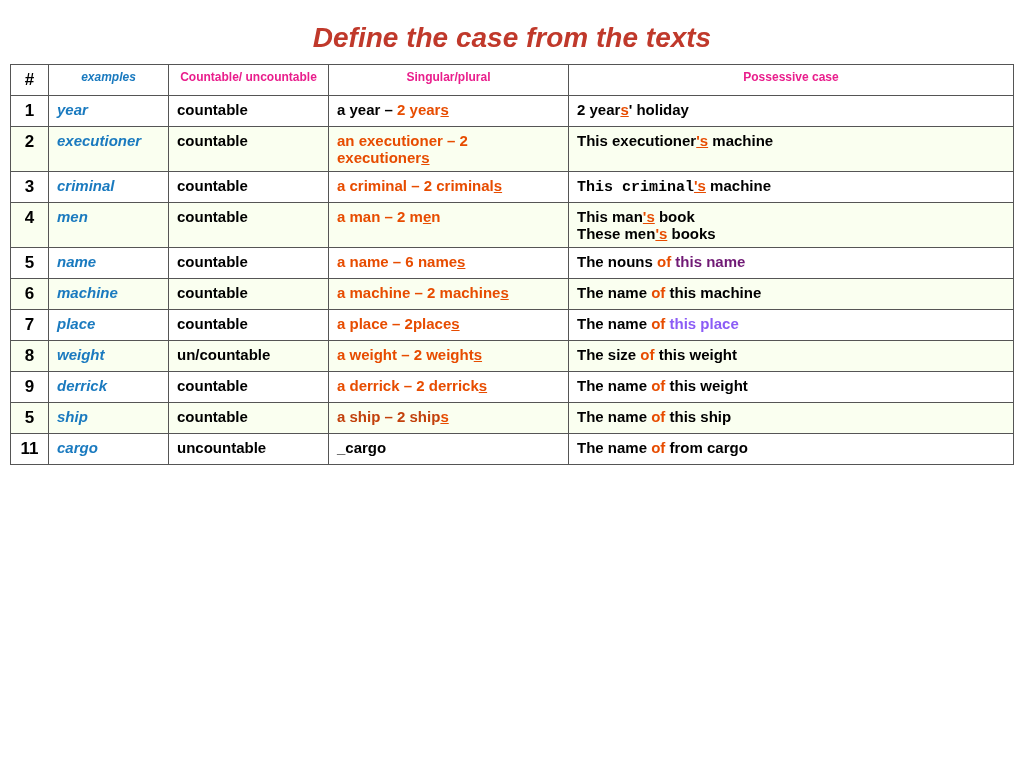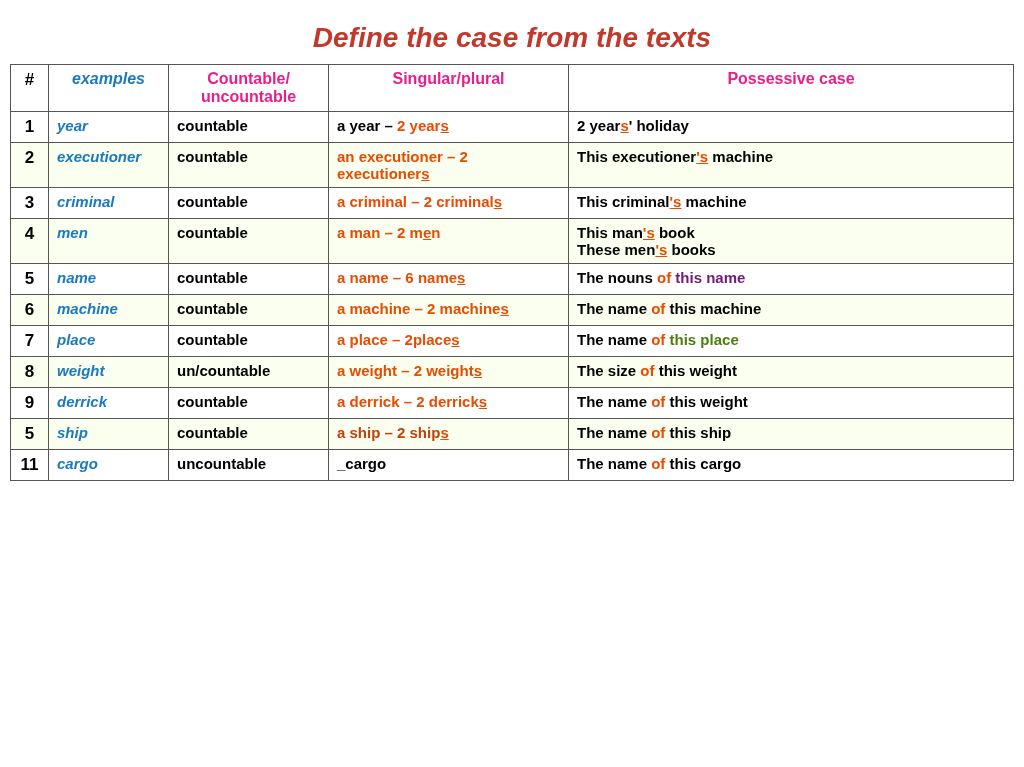--- a/index.html
+++ b/index.html
@@ -24,21 +24,21 @@
       font-size: 15px;
     }
     th, td {
       border: 1.5px solid #555;
       padding: 5px 8px;
       vertical-align: top;
     }
     thead th {
       color: #e91e8c;
       font-weight: bold;
-      font-size: 16px;
+      font-size: 12px;
       background: #fff;
     }
     tbody td {
       color: #000;
       font-weight: bold;
     }
     .num-col { width: 38px; text-align: center; color: #000; font-weight: bold; font-size: 17px; }
     .ex-col { width: 120px; color: #1a7abf; font-weight: bold; font-style: italic; }
     .count-col { width: 160px; }
     .sp-col { width: 240px; }
@@ -75,21 +75,21 @@
         <td class="ex-col" style="color: rgb(26, 122, 191); font-weight: bold; font-style: italic;">executioner</td>
         <td class="count-col" style="font-weight: bold;">countable</td>
         <td class="sp-col"><span style="color: rgb(231, 76, 0); font-weight: bold;">an executioner </span><span style="color: rgb(231, 76, 0); font-weight: bold;">– 2 executioner</span><span style="color: rgb(231, 76, 0); font-weight: bold; text-decoration: underline;">s</span></td>
         <td class="poss-col"><span style="color: rgb(0, 0, 0); font-weight: bold;">This executioner</span><span style="color: rgb(231, 76, 0); font-weight: bold; text-decoration: underline;">'s</span><span style="color: rgb(0, 0, 0); font-weight: bold;"> machine</span></td>
       </tr>
       <tr style="background: rgb(255, 255, 255);">
         <td class="num-col" style="font-weight: bold; font-size: 17px;">3</td>
         <td class="ex-col" style="color: rgb(26, 122, 191); font-weight: bold; font-style: italic;">criminal</td>
         <td class="count-col" style="font-weight: bold;">countable</td>
         <td class="sp-col"><span style="color: rgb(231, 76, 0); font-weight: bold;">a criminal – 2 criminal</span><span style="color: rgb(231, 76, 0); font-weight: bold; text-decoration: underline;">s</span></td>
-        <td class="poss-col"><span style="color: rgb(0, 0, 0); font-weight: bold;">This criminal</span><span style="color: rgb(231, 76, 0); font-weight: bold; text-decoration: underline;">'s</span><span style="color: rgb(0, 0, 0); font-weight: bold;"> machine</span></td>
+        <td class="poss-col"><span style="color: rgb(0, 0, 0); font-weight: bold; font-family: Liberation Mono, monospace;">This criminal</span><span style="color: rgb(231, 76, 0); font-weight: bold; text-decoration: underline;">'s</span><span style="color: rgb(0, 0, 0); font-weight: bold;"> machine</span></td>
       </tr>
       <tr style="background: rgb(250, 255, 240);">
         <td class="num-col" style="font-weight: bold; font-size: 17px;">4</td>
         <td class="ex-col" style="color: rgb(26, 122, 191); font-weight: bold; font-style: italic;">men</td>
         <td class="count-col" style="font-weight: bold;">countable</td>
         <td class="sp-col"><span style="color: rgb(231, 76, 0); font-weight: bold;">a man – 2 m</span><span style="color: rgb(231, 76, 0); font-weight: bold; text-decoration: underline;">e</span><span style="color: rgb(231, 76, 0); font-weight: bold;">n</span></td>
         <td class="poss-col"><span style="color: rgb(0, 0, 0); font-weight: bold;">This man</span><span style="color: rgb(231, 76, 0); font-weight: bold; text-decoration: underline;">'s</span><span style="color: rgb(0, 0, 0); font-weight: bold;"> book</span><span style="color: rgb(0, 0, 0); font-weight: bold;"><br>These men</span><span style="color: rgb(231, 76, 0); font-weight: bold; text-decoration: underline;">'s</span><span style="color: rgb(0, 0, 0); font-weight: bold;"> books</span></td>
       </tr>
       <tr style="background: rgb(255, 255, 255);">
         <td class="num-col" style="font-weight: bold; font-size: 17px;">5</td>
@@ -103,21 +103,21 @@
         <td class="ex-col" style="color: rgb(26, 122, 191); font-weight: bold; font-style: italic;">machine</td>
         <td class="count-col" style="font-weight: bold;">countable</td>
         <td class="sp-col"><span style="color: rgb(231, 76, 0); font-weight: bold;">a machine – 2 machine</span><span style="color: rgb(231, 76, 0); font-weight: bold; text-decoration: underline;">s</span></td>
         <td class="poss-col"><span style="color: rgb(0, 0, 0); font-weight: bold;">The name </span><span style="color: rgb(231, 76, 0); font-weight: bold;">of</span><span style="color: rgb(0, 0, 0); font-weight: bold;"> this machine</span></td>
       </tr>
       <tr style="background: rgb(255, 255, 255);">
         <td class="num-col" style="font-weight: bold; font-size: 17px;">7</td>
         <td class="ex-col" style="color: rgb(26, 122, 191); font-weight: bold; font-style: italic;">place</td>
         <td class="count-col" style="font-weight: bold;">countable</td>
         <td class="sp-col"><span style="color: rgb(231, 76, 0); font-weight: bold;">a place – 2place</span><span style="color: rgb(231, 76, 0); font-weight: bold; text-decoration: underline;">s</span></td>
-        <td class="poss-col"><span style="color: rgb(0, 0, 0); font-weight: bold;">The name </span><span style="color: rgb(231, 76, 0); font-weight: bold;">of</span><span style="color: #4d7c0f; font-weight: bold;"> this place</span></td>
+        <td class="poss-col"><span style="color: rgb(0, 0, 0); font-weight: bold;">The name </span><span style="color: rgb(231, 76, 0); font-weight: bold;">of</span><span style="color: #8b5cf6; font-weight: bold;"> this place</span></td>
       </tr>
       <tr style="background: rgb(250, 255, 240);">
         <td class="num-col" style="font-weight: bold; font-size: 17px;">8</td>
         <td class="ex-col" style="color: rgb(26, 122, 191); font-weight: bold; font-style: italic;">weight</td>
         <td class="count-col" style="font-weight: bold;">un/countable</td>
         <td class="sp-col"><span style="color: rgb(231, 76, 0); font-weight: bold;">a weight – 2 weight</span><span style="color: rgb(231, 76, 0); font-weight: bold; text-decoration: underline;">s</span></td>
         <td class="poss-col"><span style="color: rgb(0, 0, 0); font-weight: bold;">The size </span><span style="color: rgb(231, 76, 0); font-weight: bold;">of</span><span style="color: rgb(0, 0, 0); font-weight: bold;"> this weight</span></td>
       </tr>
       <tr style="background: rgb(255, 255, 255);">
         <td class="num-col" style="font-weight: bold; font-size: 17px;">9</td>
@@ -131,16 +131,16 @@
         <td class="ex-col" style="color: rgb(26, 122, 191); font-weight: bold; font-style: italic;">ship</td>
         <td class="count-col" style="font-weight: bold;">countable</td>
         <td class="sp-col"><span style="color: #c2410c; font-weight: bold;">a ship – 2 ship</span><span style="color: rgb(231, 76, 0); font-weight: bold; text-decoration: underline;">s</span></td>
         <td class="poss-col"><span style="color: rgb(0, 0, 0); font-weight: bold;">The name </span><span style="color: rgb(231, 76, 0); font-weight: bold;">of</span><span style="color: rgb(0, 0, 0); font-weight: bold;"> this ship</span></td>
       </tr>
       <tr style="background: rgb(255, 255, 255);">
         <td class="num-col" style="font-weight: bold; font-size: 17px;">11</td>
         <td class="ex-col" style="color: rgb(26, 122, 191); font-weight: bold; font-style: italic;">cargo</td>
         <td class="count-col" style="font-weight: bold;">uncountable</td>
         <td class="sp-col"><span style="color: rgb(0, 0, 0); font-weight: bold; text-align: right;">_cargo</span></td>
-        <td class="poss-col"><span style="color: rgb(0, 0, 0); font-weight: bold;">The name </span><span style="color: rgb(231, 76, 0); font-weight: bold;">of</span><span style="color: rgb(0, 0, 0); font-weight: bold;"> this cargo</span></td>
+        <td class="poss-col"><span style="color: rgb(0, 0, 0); font-weight: bold;">The name </span><span style="color: rgb(231, 76, 0); font-weight: bold;">of</span><span style="color: rgb(0, 0, 0); font-weight: bold;"> from cargo</span></td>
       </tr>
     </tbody>
 </table>
 
 </body></html>

